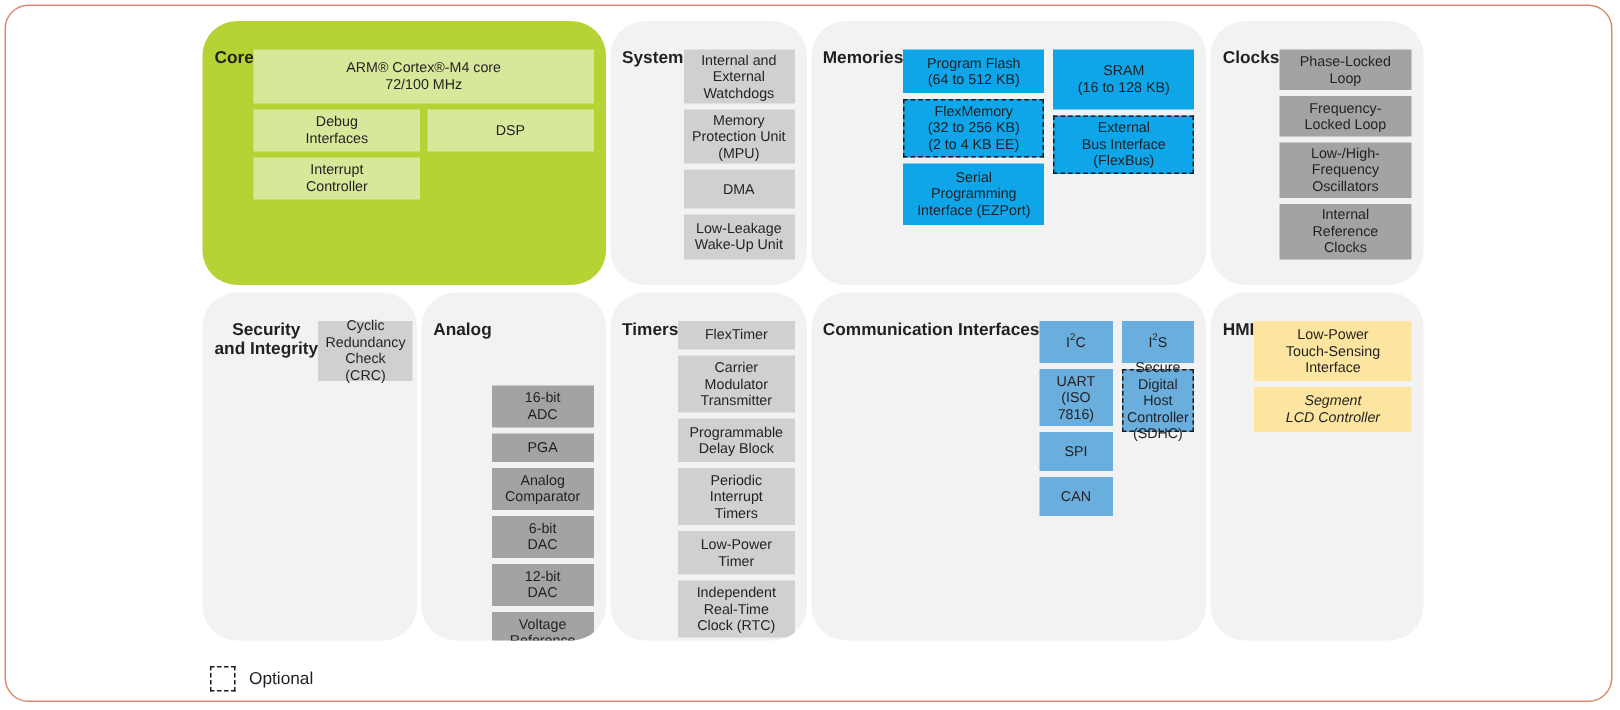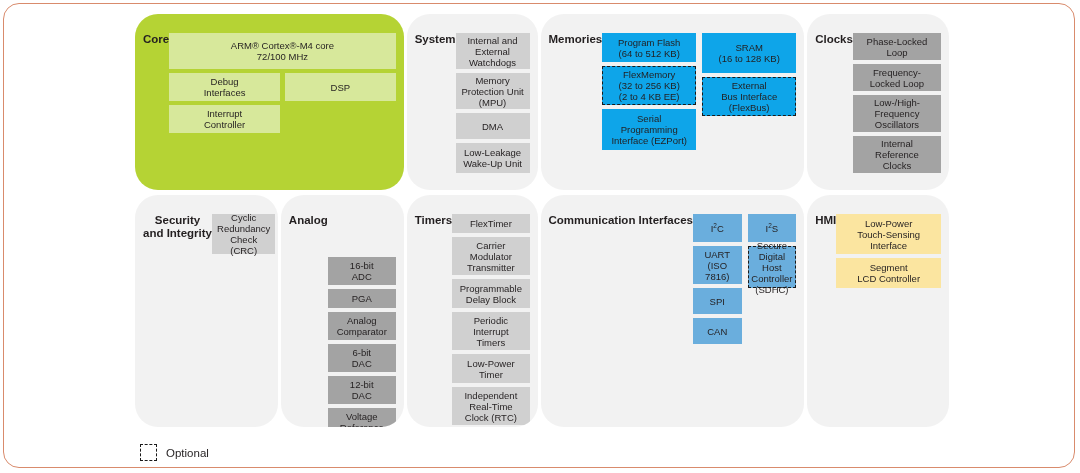--- a/index.html
+++ b/index.html
@@ -360,21 +360,21 @@
       </div>
 
       <div class="panel w-clocks">
         <div class="panel-title">HMI</div>
         <div class="panel-body">
           <div class="blk c-yellow" style="height:40px;flex-direction:column;">
             <span>Low-Power</span>
             <span>Touch-Sensing</span>
             <span>Interface</span>
           </div>
-          <div class="blk c-yellow" style="height:30px;flex-direction:column;">
+          <div class="blk c-yellow" style="height:30px;flex-direction:column;font-style:italic;">
             <span>Segment</span>
             <span>LCD Controller</span>
           </div>
         </div>
       </div>
 
     </div>
   </div>
 
   <div class="legend">

